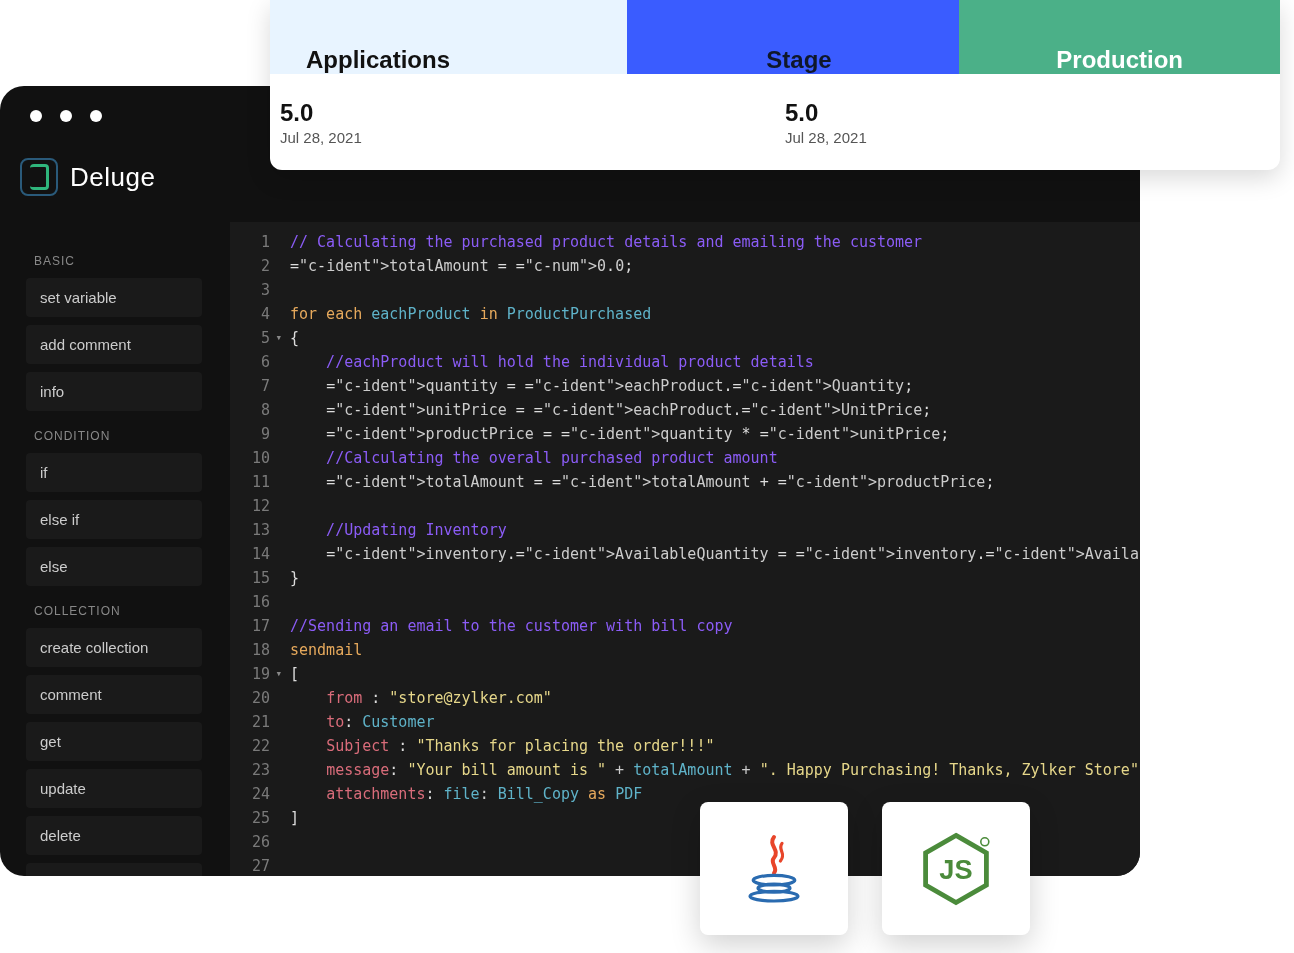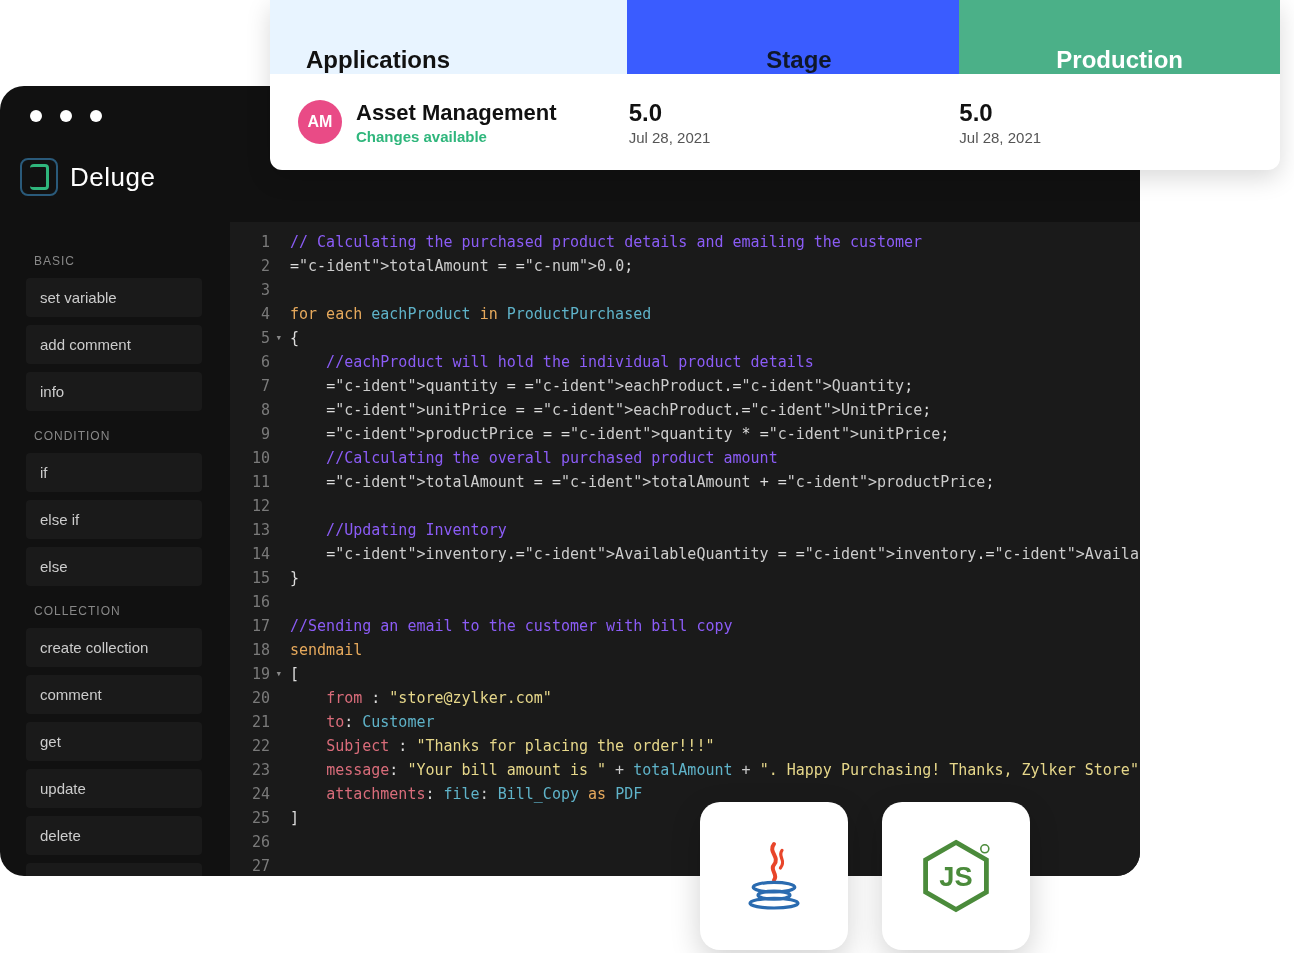--- a/index.html
+++ b/index.html
@@ -63,48 +63,39 @@
 .c-comment { color: #8b5cf6; }
 .c-ident { color: #5fb3c9; }
 .c-punc { color: #ddd; }
 .c-kw { color: #e6a95c; }
 .c-mail { color: #e6a95c; }
 .c-mailkey { color: #d96c7a; }
 .c-str { color: #e6d78a; }
 
 
 .tech-cards { position: absolute; top: 802px; left: 700px; display: flex; gap: 34px; z-index: 30; }
-.tech-card { width: 148px; height: 148px; background: #fff; border-radius: 20px; box-shadow: 0 10px 30px rgba(0,0,0,0.18); display: flex; align-items: center; justify-content: center; }
+.tech-card { width: 148px; height: 133px; background: #fff; border-radius: 8px; box-shadow: 0 10px 30px rgba(0,0,0,0.18); display: flex; align-items: center; justify-content: center; }
 .tech-card svg { width: 80px; height: 80px; }
 </style>
 </head>
 <body>
 
 <div class="top-bar">
   <div class="top-tabs">
     <div class="top-tab apps">
         <span>Applications</span>
       </div>
     <div class="top-tab stage">
         <span>Stage</span>
       </div>
     <div class="top-tab prod">
         <span>Production</span>
       </div>
   </div>
   <div class="top-row">
-    <div class="app-cell">
-      <div class="app-avatar">
-          <span>AM</span>
-        </div>
-      <div class="app-meta">
-        <div class="name">Asset Management</div>
-        <div class="changes">Changes available</div>
-      </div>
-    </div>
     <div class="ver-cell">
       <div class="ver">5.0</div>
       <div class="date">Jul 28, 2021</div>
     </div>
     <div class="ver-cell">
       <div class="ver">5.0</div>
       <div class="date">Jul 28, 2021</div>
     </div>
   </div>
 </div>

